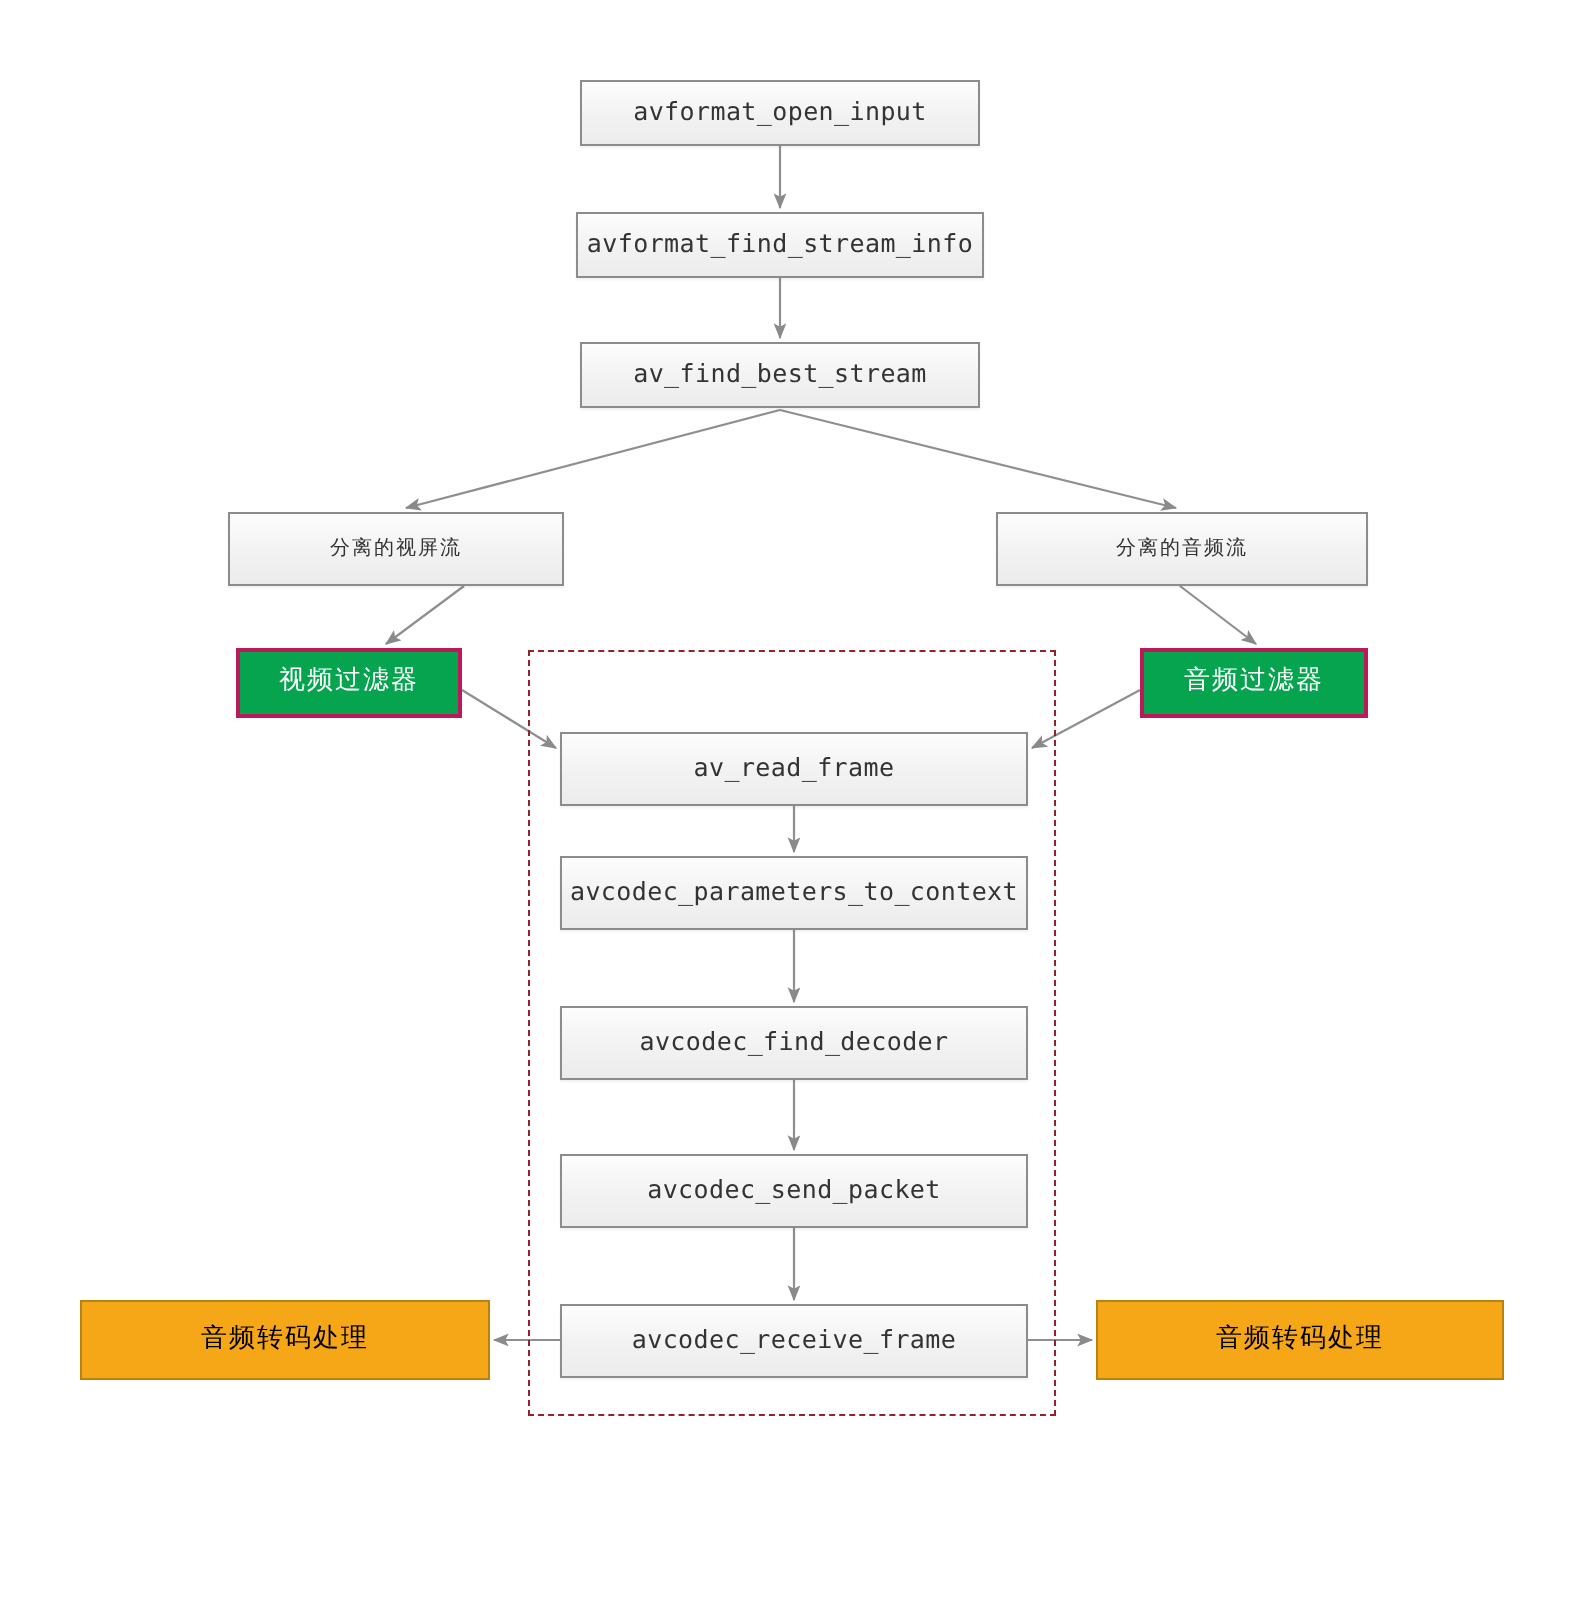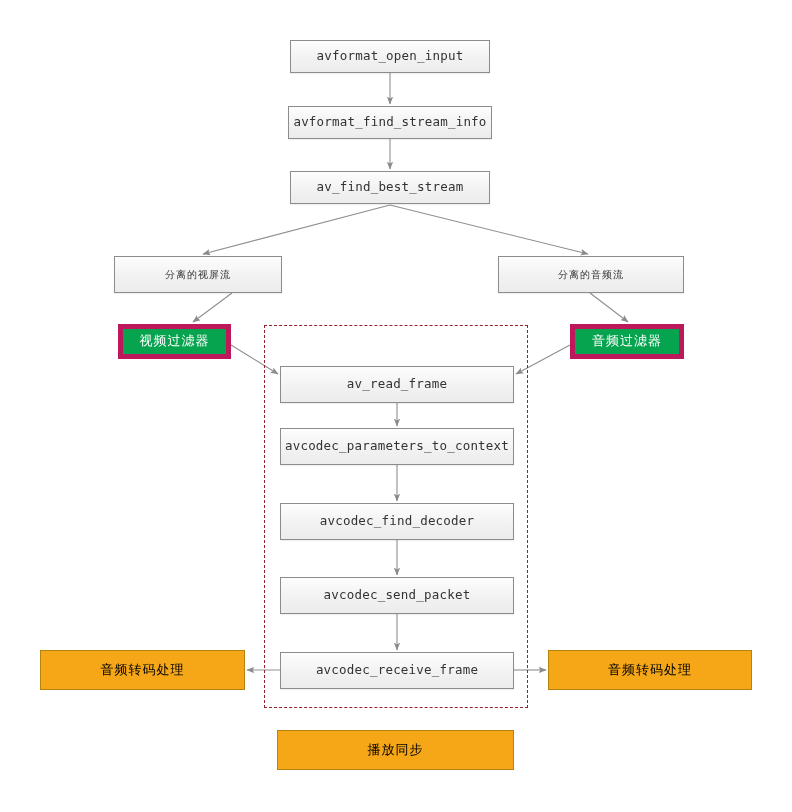--- a/index.html
+++ b/index.html
@@ -51,21 +51,21 @@
   }
   
   .proc.cjk {
     font-family: Liberation Serif, serif;
     font-size: 10px;
     letter-spacing: 1px;
   }
   
   .green {
     background: #06a44f;
-    border: 5px solid #be185d;
+    border: 2px solid #be185d;
     color: #ffffff;
     font-family: "DejaVu Sans", "Liberation Sans", sans-serif;
     font-size: 13px;
     letter-spacing: 1px;
   }
   
   .orange {
     background: #f5a717;
     border: 1px solid #b8820f;
     color: #000000;
@@ -168,17 +168,14 @@
   </div>
 
   <div class="node orange" id="n-audio_transcode_left" style="left: 40px; top: 650px; width: 205px; height: 40px;">
     <span>音频转码处理</span>
   </div>
 
   <div class="node orange" id="n-audio_transcode_right" style="left: 548px; top: 650px; width: 204px; height: 40px;">
     <span>音频转码处理</span>
   </div>
 
-  <div class="node orange" id="n-playback_sync" style="left: 277px; top: 730px; width: 237px; height: 40px;">
-    <span>播放同步</span>
-  </div>
 
 </div>
 
 </body></html>

